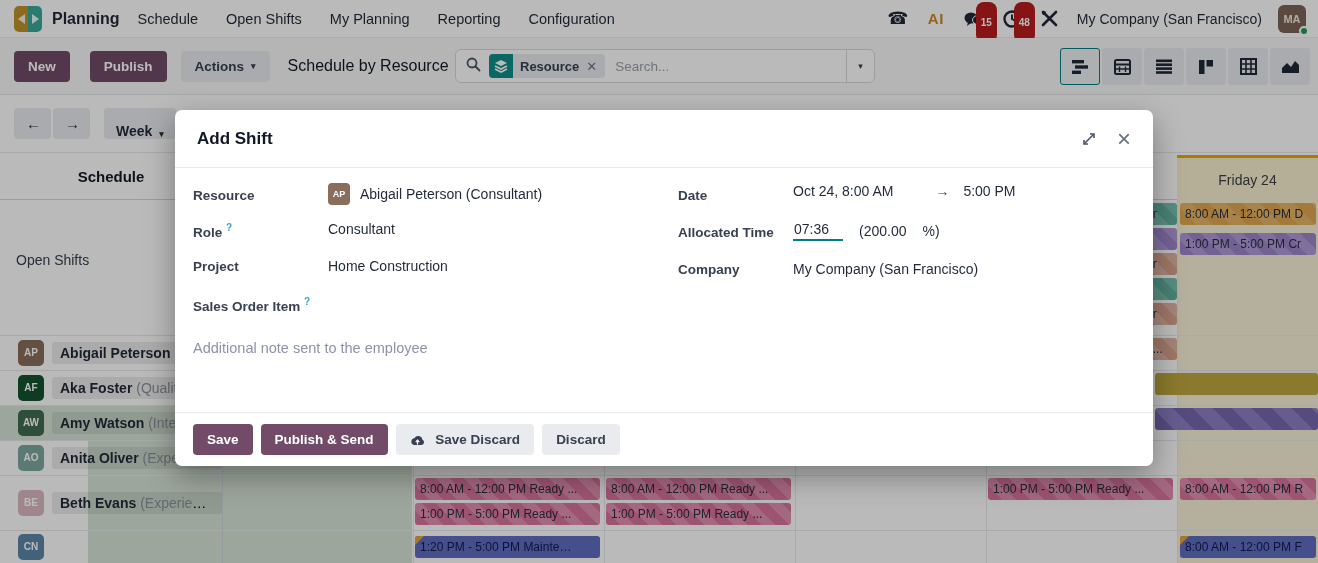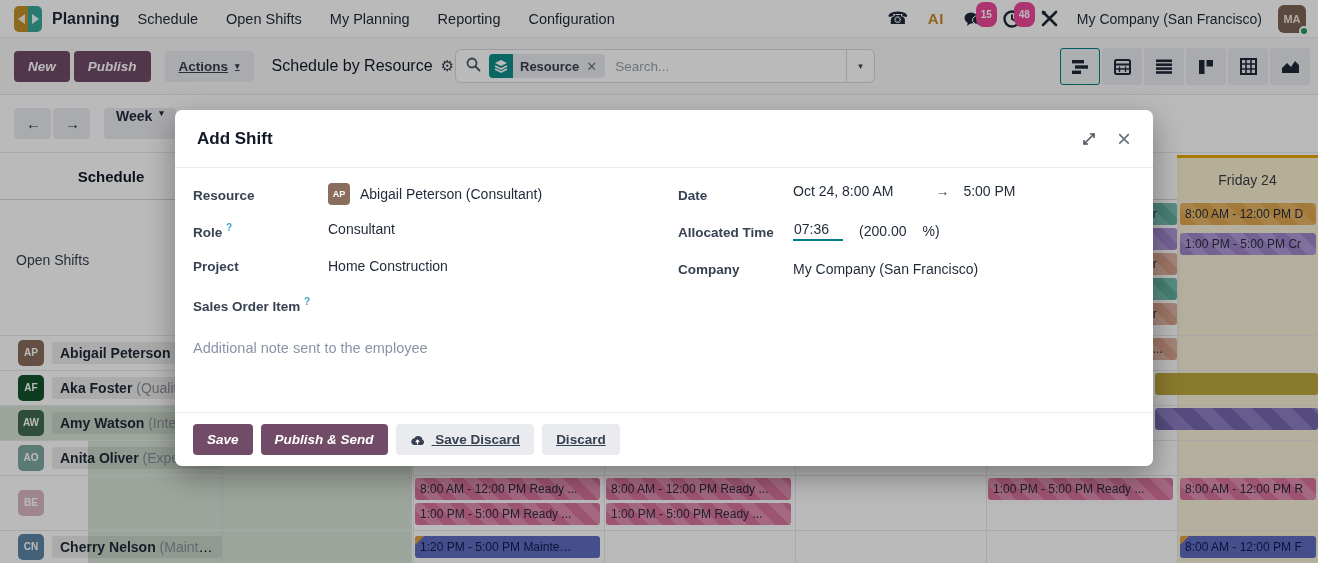--- a/index.html
+++ b/index.html
@@ -14,37 +14,37 @@
   .appicon .half.left { background:#C0932A; border-radius:5px 0 0 5px; }
   .appicon .half.right { background:#3AA999; border-radius:0 5px 5px 0; }
   .tri-l { width:0;height:0;border-top:5px solid transparent;border-bottom:5px solid transparent;border-right:7px solid #f5efe2; }
   .tri-r { width:0;height:0;border-top:5px solid transparent;border-bottom:5px solid transparent;border-left:7px solid #eafaf6; }
   .app-name { font-size:16px; font-weight:700; color:#1f2937; margin:0 18px 0 10px; }
   .nav-menus { display:flex; gap:28px; font-size:14.5px; color:#1f2937; }
   .nav-menus span { cursor:pointer; }
   .nav-right { margin-left:auto; display:flex; align-items:center; gap:16px; padding-right:12px; }
   .nav-ico { position:relative; width:22px; height:22px; display:flex; align-items:center; justify-content:center; color:#1f2937; }
   .ai-txt { font-weight:800; font-size:15px; color:#C98B2B; letter-spacing:0.5px; }
-  .badge { position:absolute; top:-6px; right:-12px; background:#ec4899; color:#fff; font-size:10px; font-weight:700;
-           border-radius:8px; padding:7px 5px; line-height:11px; }
+  .badge { position:absolute; top:-6px; right:-12px; background:#b91c1c; color:#fff; font-size:10px; font-weight:700;
+           border-radius:8px; padding:15px 5px; line-height:11px; }
   .company-name { font-size:14px; color:#1f2937; }
   .user-avatar { position:relative; width:28px; height:28px; border-radius:6px; background:#7b6457; color:#f4e9dc;
                  font-size:11px; font-weight:700; display:flex; align-items:center; justify-content:center; }
   .status-dot { position:absolute; right:-3px; bottom:-3px; width:10px; height:10px; border-radius:50%;
                 background:#1f9d55; border:2px solid #fff; }
 
   
   .control { position:absolute; left:0; top:38px; width:1318px; height:57px; background:#f8f9fa;
              border-bottom:1px solid #e3e5e8; display:flex; align-items:center; z-index:1; }
   .btn { border:none; border-radius:4px; font-family:inherit; font-size:13.5px; font-weight:600; cursor:pointer;
          height:31px; padding:0 14px; }
-  .btn.brand { background:#714B67; color:#fff;font-style:italic; }
-  .btn.light { background:#e9ebef; color:#374151;text-decoration:underline; }
+  .btn.brand { background:#714B67; color:#fff; }
+  .btn.light { background:#e9ebef; color:#374151; }
   .cp-new { margin-left:14px; }
-  .cp-publish { margin-left:4px; }
+  .cp-publish { margin-left:20px; }
   .cp-actions { margin-left:14px; display:flex; align-items:center; gap:7px; }
   .caret { font-size:9px; }
   .cp-title { margin-left:18px; font-size:16px; color:#111827; display:flex; align-items:center; gap:8px; }
   .gear { color:#374151; font-size:15px; cursor:pointer; }
   .searchbar { position:absolute; left:455px; top:11px; width:420px; height:34px; background:#fff;
                border:1px solid #d5d8dd; border-radius:6px; display:flex; align-items:center; }
   .search-main { flex:1; display:flex; align-items:center; height:100%; padding-left:10px; }
   .facet { display:flex; align-items:center; background:#e9ebef; border-radius:4px; overflow:hidden; margin-left:8px; height:24px; }
   .facet-icon { width:24px; height:24px; background:#0E8E8A; display:flex; align-items:center; justify-content:center; }
   .facet-label { font-size:13px; font-weight:700; color:#374151; padding:0 7px; }
@@ -56,21 +56,21 @@
   .view-btn { width:40px; height:37px; background:#e9ebef; border:1px solid transparent; border-radius:3px;
               display:flex; align-items:center; justify-content:center; cursor:pointer; }
   .view-btn.active { border:1.5px solid #017E84; background:#eef1f2; }
 
   
   .gantt { position:absolute; left:0; top:95px; width:1318px; height:468px; background:#fff; z-index:1; }
   .weeknav { position:absolute; left:0; top:13px; display:flex; gap:2px; }
   .wk-btn { height:31px; background:#e9ebef; border:none; border-radius:4px; font-size:15px; color:#1f2937;
             cursor:pointer; padding:0 12px; font-family:inherit; }
   .wk-btn.arrow { width:37px; }
-  .wk-btn.range { margin-left:12px; font-size:14px; font-weight:600; display:flex; align-items:flex-start; gap:7px; }
+  .wk-btn.range { margin-left:12px; font-size:14px; font-weight:600; display:flex; align-items:flex-end; gap:7px; }
   .grid-header { position:absolute; left:0; top:57px; width:1318px; height:48px; border-top:1px solid #e7e9ec;
                  border-bottom:1px solid #cfd4da; }
   .sched-head { position:absolute; left:0; top:0; width:222px; height:100%; display:flex; align-items:center;
                 justify-content:center; font-size:15px; font-weight:700; color:#111827; }
   .fri-head { position:absolute; left:1177px; top:2px; width:141px; height:46px; background:#FAF0CF;
               border-top:3px solid #E9A800; display:flex; align-items:center; justify-content:center;
               font-size:14px; color:#3b3f46; }
   .grid-body { position:absolute; left:0; top:105px; width:1318px; height:363px; }
   .fri-tint { position:absolute; left:1177px; top:0; width:141px; height:363px; background:#F8F1D8; }
   .green-band { position:absolute; background:rgba(122,164,122,0.30); }
@@ -299,24 +299,24 @@
           <div class="rrow" style="top: 205px; height: 35px; width: 222px;">
             <span class="avatar" style="background: rgb(63, 107, 79);">AW</span>
             <span class="chip"><span class="nm">Amy Watson </span><span class="rl">(Interior Designer)</span></span>
           </div>
           <div class="rrow" style="top: 240px; height: 35px; width: 222px;">
             <span class="avatar" style="background: rgb(127, 168, 160);">AO</span>
             <span class="chip"><span class="nm">Anita Oliver </span><span class="rl">(Experienced)</span></span>
           </div>
           <div class="rrow" style="top: 275px; height: 55px; width: 222px;">
             <span class="avatar" style="background: rgb(217, 184, 192);">BE</span>
+            <span class="chip"><span class="nm">Beth Evans </span><span class="rl">(Experience…</span></span>
           </div>
           <div class="rrow" style="top: 330px; height: 33px; width: 222px;">
             <span class="avatar" style="background: rgb(92, 135, 168);">CN</span>
-            <span class="chip"><span class="nm">Cherry Nelson </span><span class="rl">(Mainten…</span></span>
           </div>
         </div>
       <div id="bars-layer">
           <div class="bar bs-teal" style="left: 1141px; width: 36px; top: 3px;">er</div>
           <div class="bar bs-purple" style="left: 1141px; width: 36px; top: 28px;"></div>
           <div class="bar bs-salmon" style="left: 1141px; width: 36px; top: 53px;">or</div>
           <div class="bar bs-teal" style="left: 1141px; width: 36px; top: 78px;">r</div>
           <div class="bar bs-salmon" style="left: 1141px; width: 36px; top: 103px;">or</div>
           <div class="bar bs-amber" style="left: 1180px; width: 136px; top: 3px;">8:00 AM - 12:00 PM D</div>
           <div class="bar bs-purple" style="left: 1180px; width: 136px; top: 33px;">1:00 PM - 5:00 PM Cr</div>

